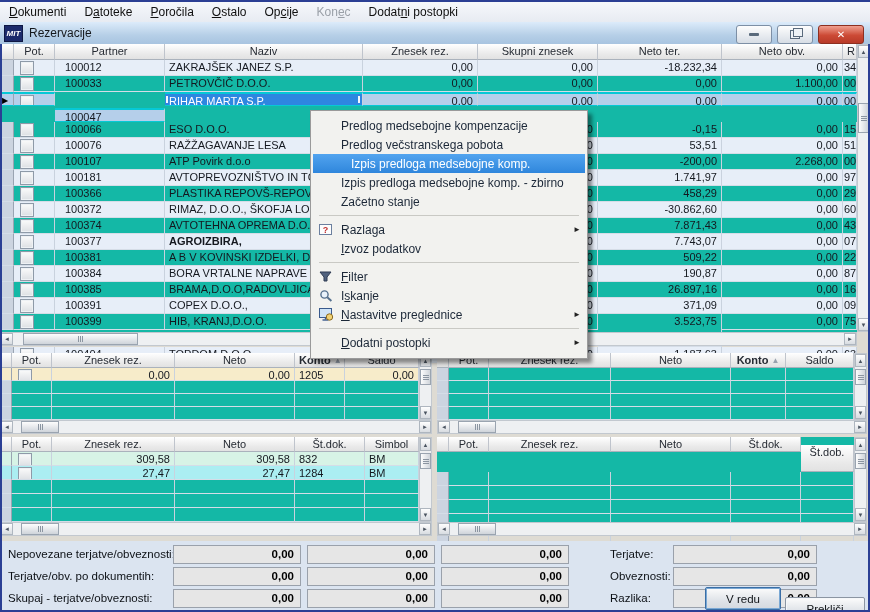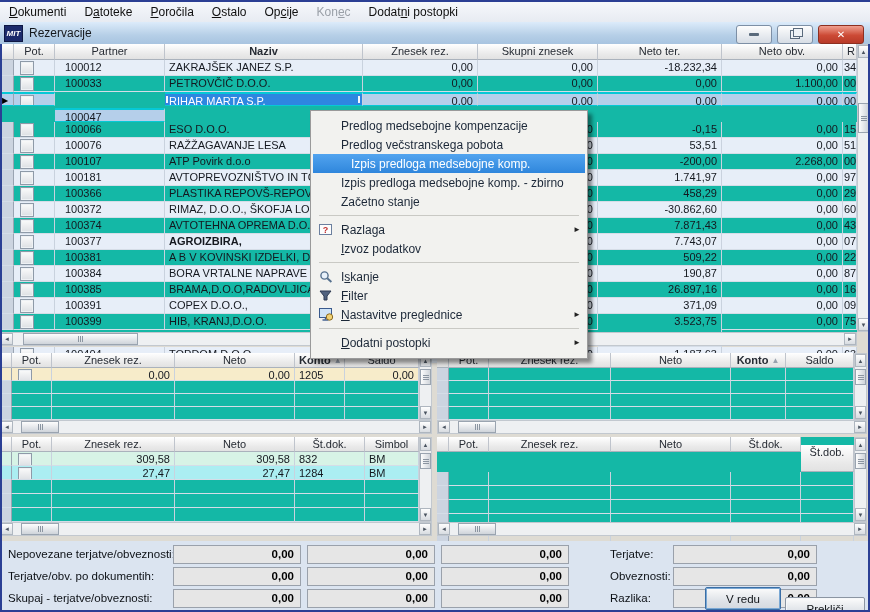--- a/index.html
+++ b/index.html
@@ -117,21 +117,21 @@
         </div>
     </div>
   </div>
 
   <div id="content">
       <div class="grid" style="left: 0px; top: 44px; width: 857px; height: 288px;">
         <div class="grow ghead">
           <div class="gcell" style="width: 14px; height: 16px; flex: 0 0 auto;"></div>
           <div class="gcell" style="width: 41px; height: 16px; flex: 0 0 auto;">Pot.</div>
           <div class="gcell" style="width: 110px; height: 16px; flex: 0 0 auto;">Partner</div>
-          <div class="gcell" style="width: 198px; height: 16px; flex: 0 0 auto; font-weight: bold;">Naziv</div>
+          <div class="gcell" style="width: 198px; height: 16px; flex: 0 0 auto;">Naziv</div>
           <div class="gcell" style="width: 115px; height: 16px; flex: 0 0 auto;">Znesek rez.</div>
           <div class="gcell" style="width: 120px; height: 16px; flex: 0 0 auto;">Skupni znesek</div>
           <div class="gcell" style="width: 124px; height: 16px; flex: 0 0 auto;">Neto ter.</div>
           <div class="gcell" style="width: 121px; height: 16px; flex: 0 0 auto;">Neto obv.</div>
           <div class="gcell" style="width: 14px; height: 16px; flex: 0 0 auto;">R.</div>
         </div>
         <div class="grow">
           <div class="gcell sel-col" style="width: 14px; height: 16px; flex: 0 0 auto;"></div>
           <div class="gcell tint" style="width: 41px; height: 16px; flex: 0 0 auto; padding: 0px;">
             <div class="cb"></div>
@@ -716,35 +716,35 @@
         <div class="csub">►</div>
       </div>
       <div class="citem">
         <div class="cicon"></div>
         <div class="clabel"><u>I</u>zvoz podatkov</div>
         <div class="csub"></div>
       </div>
       <div class="csep"></div>
       <div class="citem">
         <div class="cicon">
+          <svg width="13" height="13" viewBox="0 0 13 13">
+            <path d="M1 2 L12 2 L8 7 L8 11 L5 11 L5 7 Z" fill="#51627e" stroke="#2e3a52"></path>
+          </svg>
+        </div>
+        <div class="clabel"><u>F</u>ilter</div>
+        <div class="csub"></div>
+      </div>
+      <div class="citem">
+        <div class="cicon">
           <svg width="14" height="13" viewBox="0 0 14 13">
             <circle cx="5.5" cy="5.5" r="3.6" fill="#e8f1fa" stroke="#55708e" stroke-width="1.4"></circle>
             <line x1="8.3" y1="8.3" x2="12.4" y2="12" stroke="#55708e" stroke-width="1.9"></line>
           </svg>
         </div>
         <div class="clabel">I<u>s</u>kanje</div>
-        <div class="csub"></div>
-      </div>
-      <div class="citem">
-        <div class="cicon">
-          <svg width="13" height="13" viewBox="0 0 13 13">
-            <path d="M1 2 L12 2 L8 7 L8 11 L5 11 L5 7 Z" fill="#51627e" stroke="#2e3a52"></path>
-          </svg>
-        </div>
-        <div class="clabel"><u>F</u>ilter</div>
         <div class="csub"></div>
       </div>
       <div class="citem">
         <div class="cicon">
           <svg width="15" height="13" viewBox="0 0 15 13">
             <rect x="0.5" y="0.5" width="12" height="9" fill="#cfe4f7" stroke="#3a5a8c"></rect>
             <line x1="3.5" y1="12" x2="9.5" y2="12" stroke="#3a5a8c" stroke-width="1.4"></line>
             <line x1="6.5" y1="9.5" x2="6.5" y2="11.5" stroke="#3a5a8c" stroke-width="1.4"></line>
             <circle cx="10.5" cy="9" r="3.2" fill="#f2d374" stroke="#8a6a20"></circle>
           </svg>

